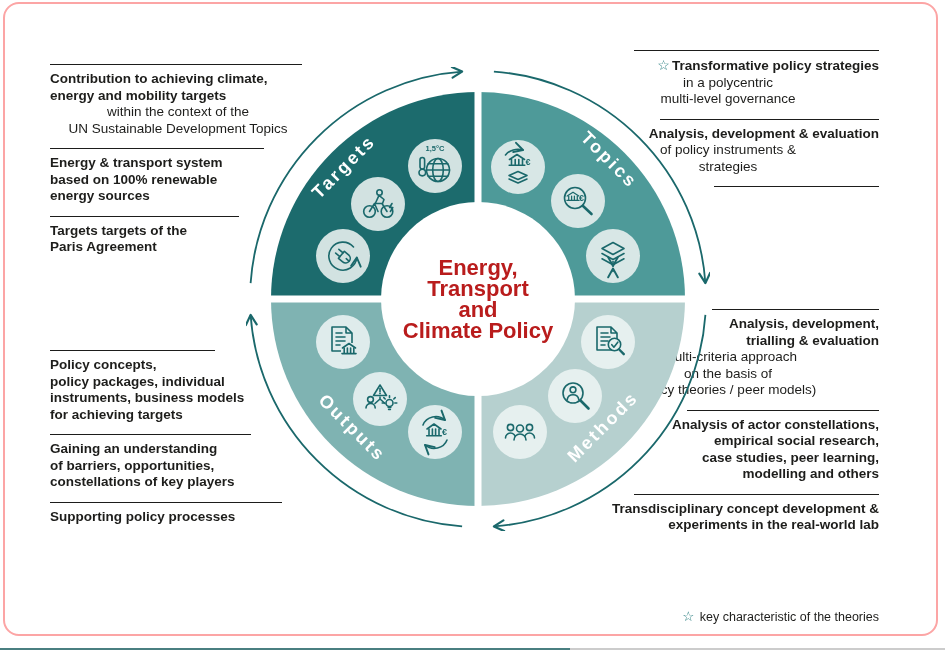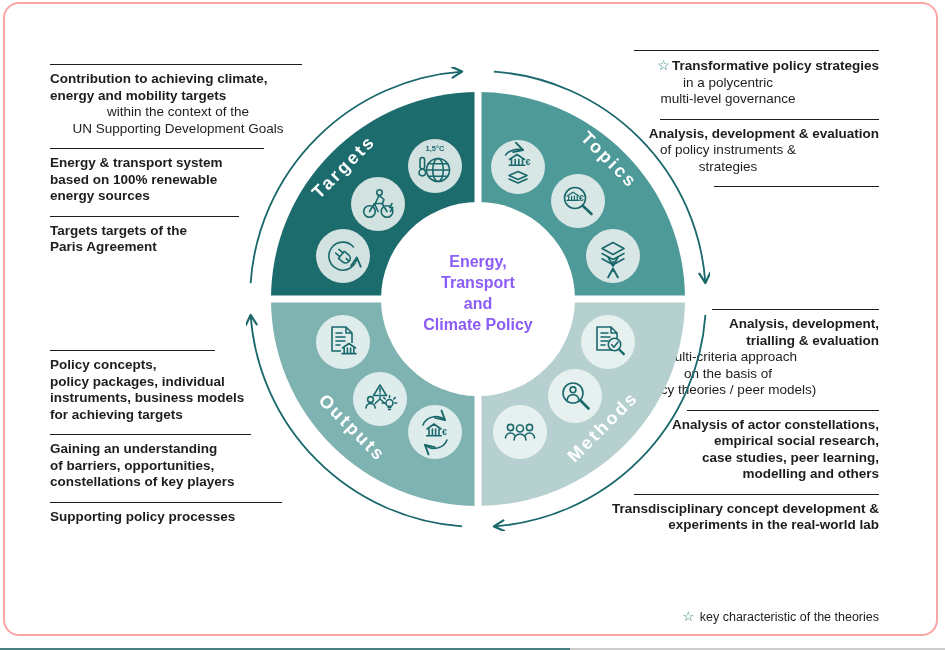--- a/index.html
+++ b/index.html
@@ -28,22 +28,22 @@
   .r{font-weight:400;display:block;white-space:pre-line;text-align:center;}
   .star{color:#2b7f81;font-weight:400;font-size:14px;padding-right:2px;}
   
   .w-lt1{width:252px}.w-lt2{width:214px}.w-lt3{width:189px}
   .w-lb1{width:165px}.w-lb2{width:201px}.w-lb3{width:232px}
   .w-rt1{width:245px}.w-rt2{width:219px}.w-rt3{width:165px}
   .w-rb1{width:167px}.w-rb2{width:192px}.w-rb3{width:245px}
 
   
   .center-title{
-    position:absolute;left:383px;top:247px;width:180px;text-align:center;
-    color:#8b5cf6;font-weight:700;font-size:16px;line-height:21px;white-space:pre-line;
+    position:absolute;left:383px;top:253px;width:180px;text-align:center;
+    color:#b91c1c;font-weight:700;font-size:22px;line-height:21px;white-space:pre-line;
   }
 
   
   .legend{position:absolute;right:57px;top:604px;font-size:12.5px;text-align:right;}
   .legend .star{font-size:13.5px;}
 
   
   .diagram{position:absolute;left:241px;top:63px;}
   .qlabel{
     font-family:"Liberation Sans", sans-serif;font-weight:700;font-size:18px;
@@ -61,21 +61,21 @@
 <body>
 
 <div class="card">
 
   <div class="col col-left grp-lt">
     <div class="sep w-lt1"></div>
     <div class="item">
       <span class="b">Contribution to achieving climate,
 energy and mobility targets</span>
       <span class="r">within the context of the
-UN Supporting Development Goals</span>
+UN Sustainable Development Topics</span>
     </div>
     <div class="sep w-lt2"></div>
     <div class="item">
       <span class="b">Energy &amp; transport system
 based on 100% renewable
 energy sources</span>
     </div>
     <div class="sep w-lt3"></div>
     <div class="item">
       <span class="b">Targets targets of the

